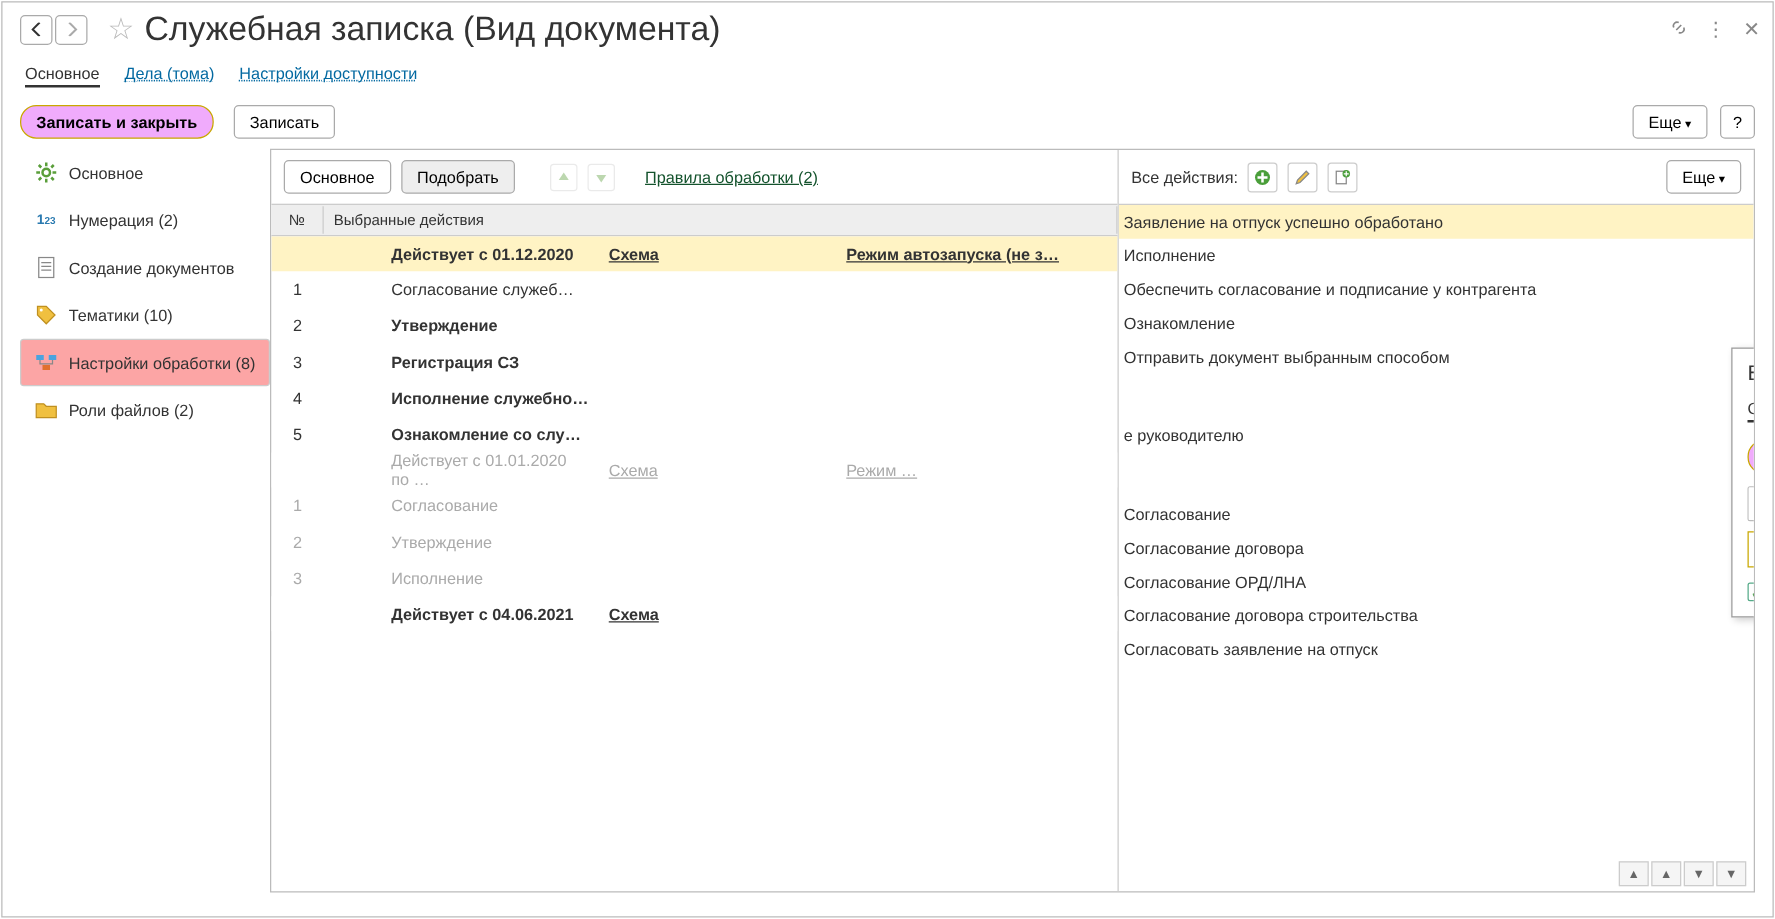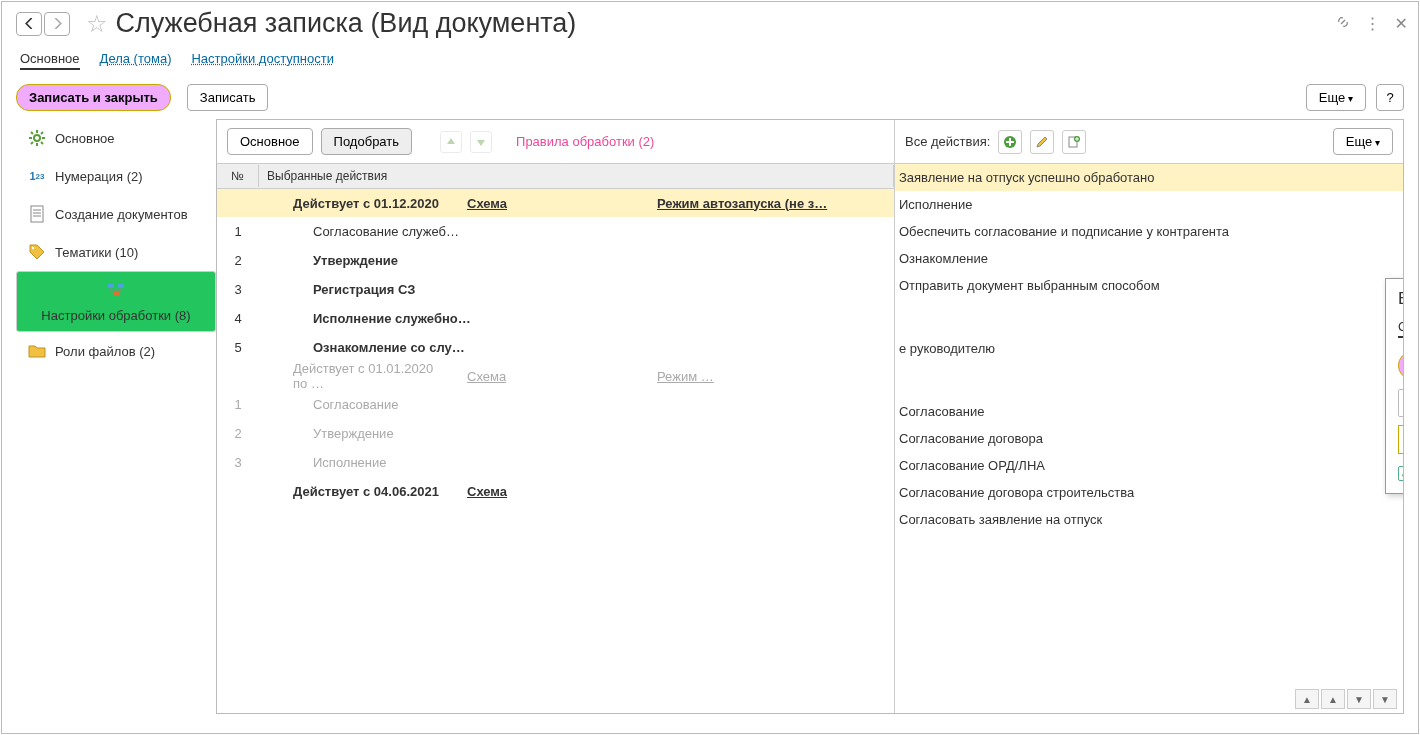--- a/index.html
+++ b/index.html
@@ -18,36 +18,36 @@
 .tab.link { color: #0369a1; text-decoration: underline dotted; }
 .toolbar-row { display: flex; align-items: center; padding: 4px 14px 8px; gap: 16px; }
 .btn { border: 1px solid #aaa; background: #fff; border-radius: 4px; padding: 5px 12px; cursor: pointer; font-size: 13px; }
 .btn-yellow { background: #f0abfc; border-color: #c9a800; font-weight: bold; border-radius: 13px; }
 .btn-more::after { content: " ▾"; font-size: 10px; }
 .help-btn { width: 28px; text-align: center; padding: 5px 0; }
 .toolbar-right { margin-left: auto; display: flex; gap: 10px; }
 .main-area { display: flex; padding: 0 14px 10px; gap: 0; height: 605px; }
 .sidebar { width: 200px; }
 .side-item { display: flex; align-items: center; gap: 8px; padding: 8px 10px; border: 1px solid transparent; cursor: pointer; }
-.side-item.active { background: #22c55e; border: 1px solid #ccc; border-radius: 3px; flex-direction: column; }
+.side-item.active { background: #fca5a5; border: 1px solid #ccc; border-radius: 3px; }
 .side-icon { width: 20px; height: 20px; display: inline-flex; align-items: center; justify-content: center; }
 .content { flex: 1; border: 1px solid #bbb; display: flex; flex-direction: column; position: relative; }
 .content-grid { display: flex; flex: 1; overflow: hidden; }
 .left-panel { width: 678px; border-right: 1px solid #ccc; display: flex; flex-direction: column; }
 .right-panel { flex: 1; display: flex; flex-direction: column; position: relative; }
 .panel-toolbar { display: flex; align-items: center; gap: 8px; padding: 8px 10px; }
 .icon-btn { width: 22px; height: 22px; border: 1px solid #ccc; border-radius: 3px; display: inline-flex; align-items: center; justify-content: center; background: #fff; cursor: pointer; }
 .icon-btn.disabled { opacity: 0.4; cursor: default; }
-.link-text { color: #ec4899; cursor: pointer; }
+.link-text { color: #14532d; text-decoration: underline; cursor: pointer; }
 .table-header { display: flex; background: #eee; border-top: 1px solid #ccc; border-bottom: 1px solid #ccc; height: 26px; align-items: center; }
 .th { padding: 4px 8px; border-right: 1px solid #ccc; font-size: 12px; }
 .th.num { width: 42px; text-align: center; }
 .th.act { width: 200px; flex: 1;}
 .table-body { flex: 1; overflow: auto; }
-.group-row { display: flex; background: #fff3c4; height: 28px; align-items: center; }
+.group-row { display: flex; background: #fff3c4; height: 28px; align-items: center; padding-left: 20px; }
 .group-row.dim { background: #fff; color: #aaa; }
 .group-row.dim2 { background: #fff; }
 .gcell { padding: 4px 8px; border-right: 1px solid transparent; font-weight: bold; }
 .gcell.num { width: 42px; }
 .gcell.name { width: 200px; padding-left: 34px; }
 .gcell.link { width: 190px; text-decoration: underline; cursor: pointer; }
 .gcell.mode { flex: 1; text-decoration: underline; cursor: pointer; }
 .data-row { display: flex; height: 29px; align-items: center; border-bottom: 0px solid #eee; }
 .dcell { padding: 5px 8px; }
 .dcell.num { width: 42px; text-align: center; }

